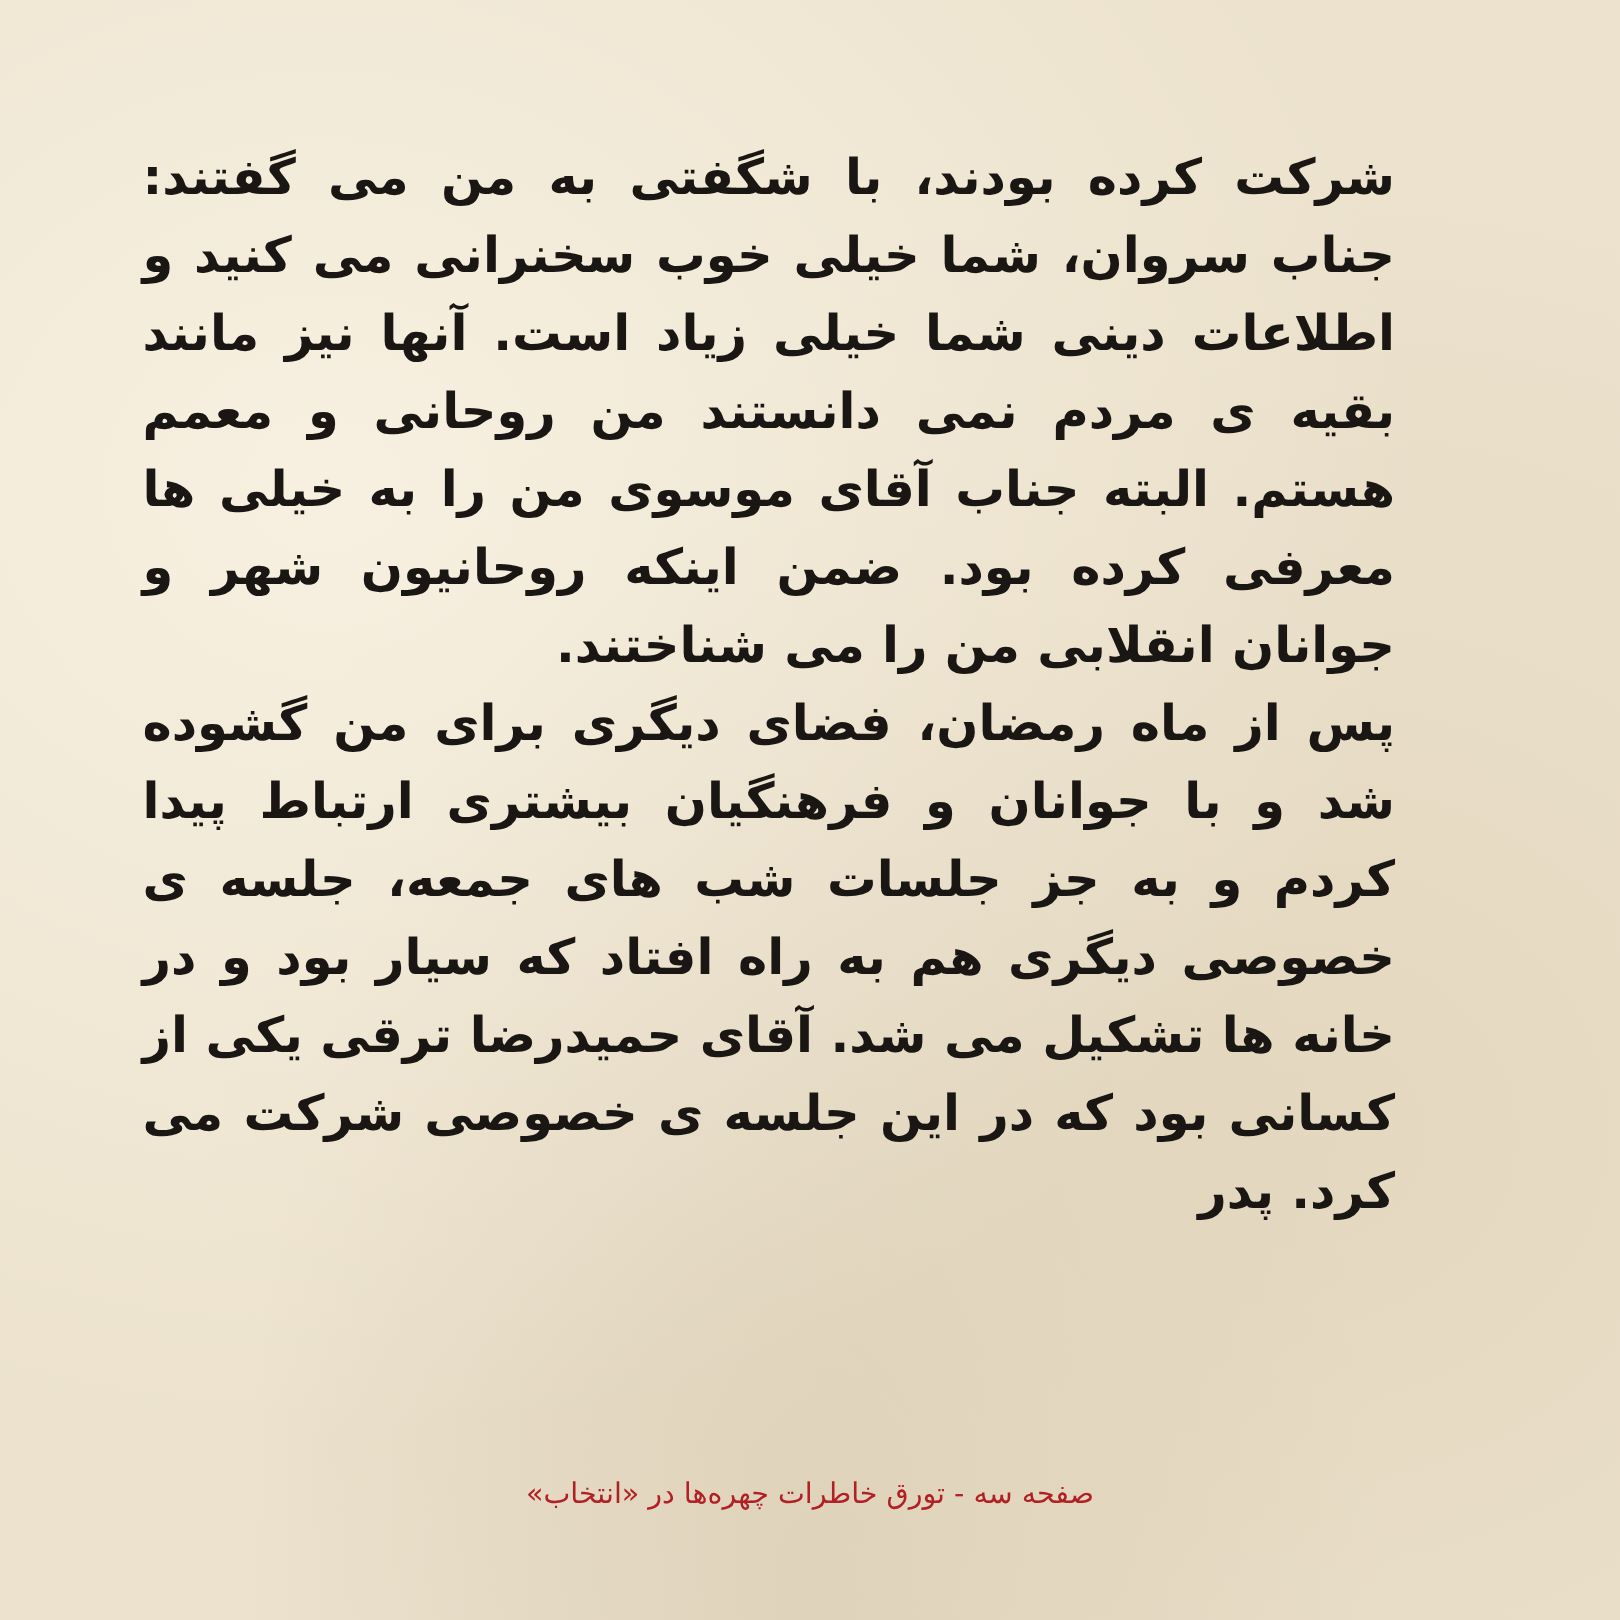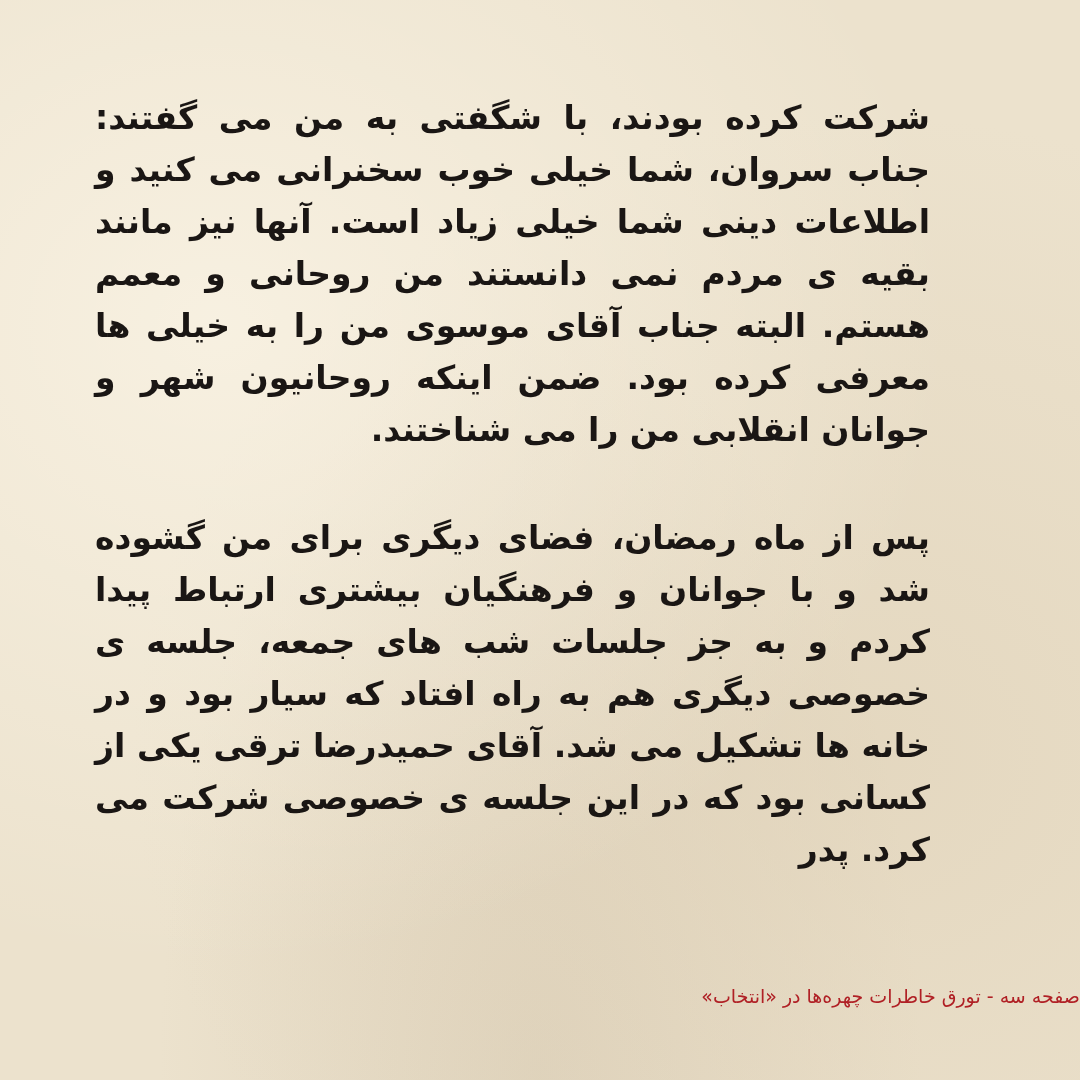--- a/index.html
+++ b/index.html
@@ -11,24 +11,24 @@
         radial-gradient(ellipse at 80% 70%, rgba(220,205,178,0.5), transparent 60%),
         radial-gradient(ellipse at 50% 100%, rgba(200,185,160,0.35), transparent 50%);
       position: relative;
       font-family: "DejaVu Sans", sans-serif;
     }
     .page { position: absolute; left: 95px; top: 92px; width: 835px; direction: rtl; }
     .para {
       color: #1a1614; font-size: 33px; line-height: 52px;
       text-align: justify; text-align-last: right; margin: 0; font-weight: bold;
     }
-    .para + .para { margin-top: 56px; }
+    .para + .para { }
     .footer {
       position: absolute; top: 985px; left: 0; width: 1080px;
-      text-align: right; direction: rtl;
+      text-align: center; direction: rtl;
       color: #b02025; font-size: 19px;
     }
   </style>
 </head>
 <body>
 
 <div class="page">
   <p class="para">شرکت کرده بودند، با شگفتی به من می گفتند: جناب سروان، شما خیلی خوب سخنرانی می کنید و اطلاعات دینی شما خیلی زیاد است. آنها نیز مانند بقیه ی مردم نمی دانستند من روحانی و معمم هستم. البته جناب آقای موسوی من را به خیلی ها معرفی کرده بود. ضمن اینکه روحانیون شهر و جوانان انقلابی من را می شناختند.</p>
   <p class="para">پس از ماه رمضان، فضای دیگری برای من گشوده شد و با جوانان و فرهنگیان بیشتری ارتباط پیدا کردم و به جز جلسات شب های جمعه، جلسه ی خصوصی دیگری هم به راه افتاد که سیار بود و در خانه ها تشکیل می شد. آقای حمیدرضا ترقی یکی از کسانی بود که در این جلسه ی خصوصی شرکت می کرد. پدر</p>
 </div>

